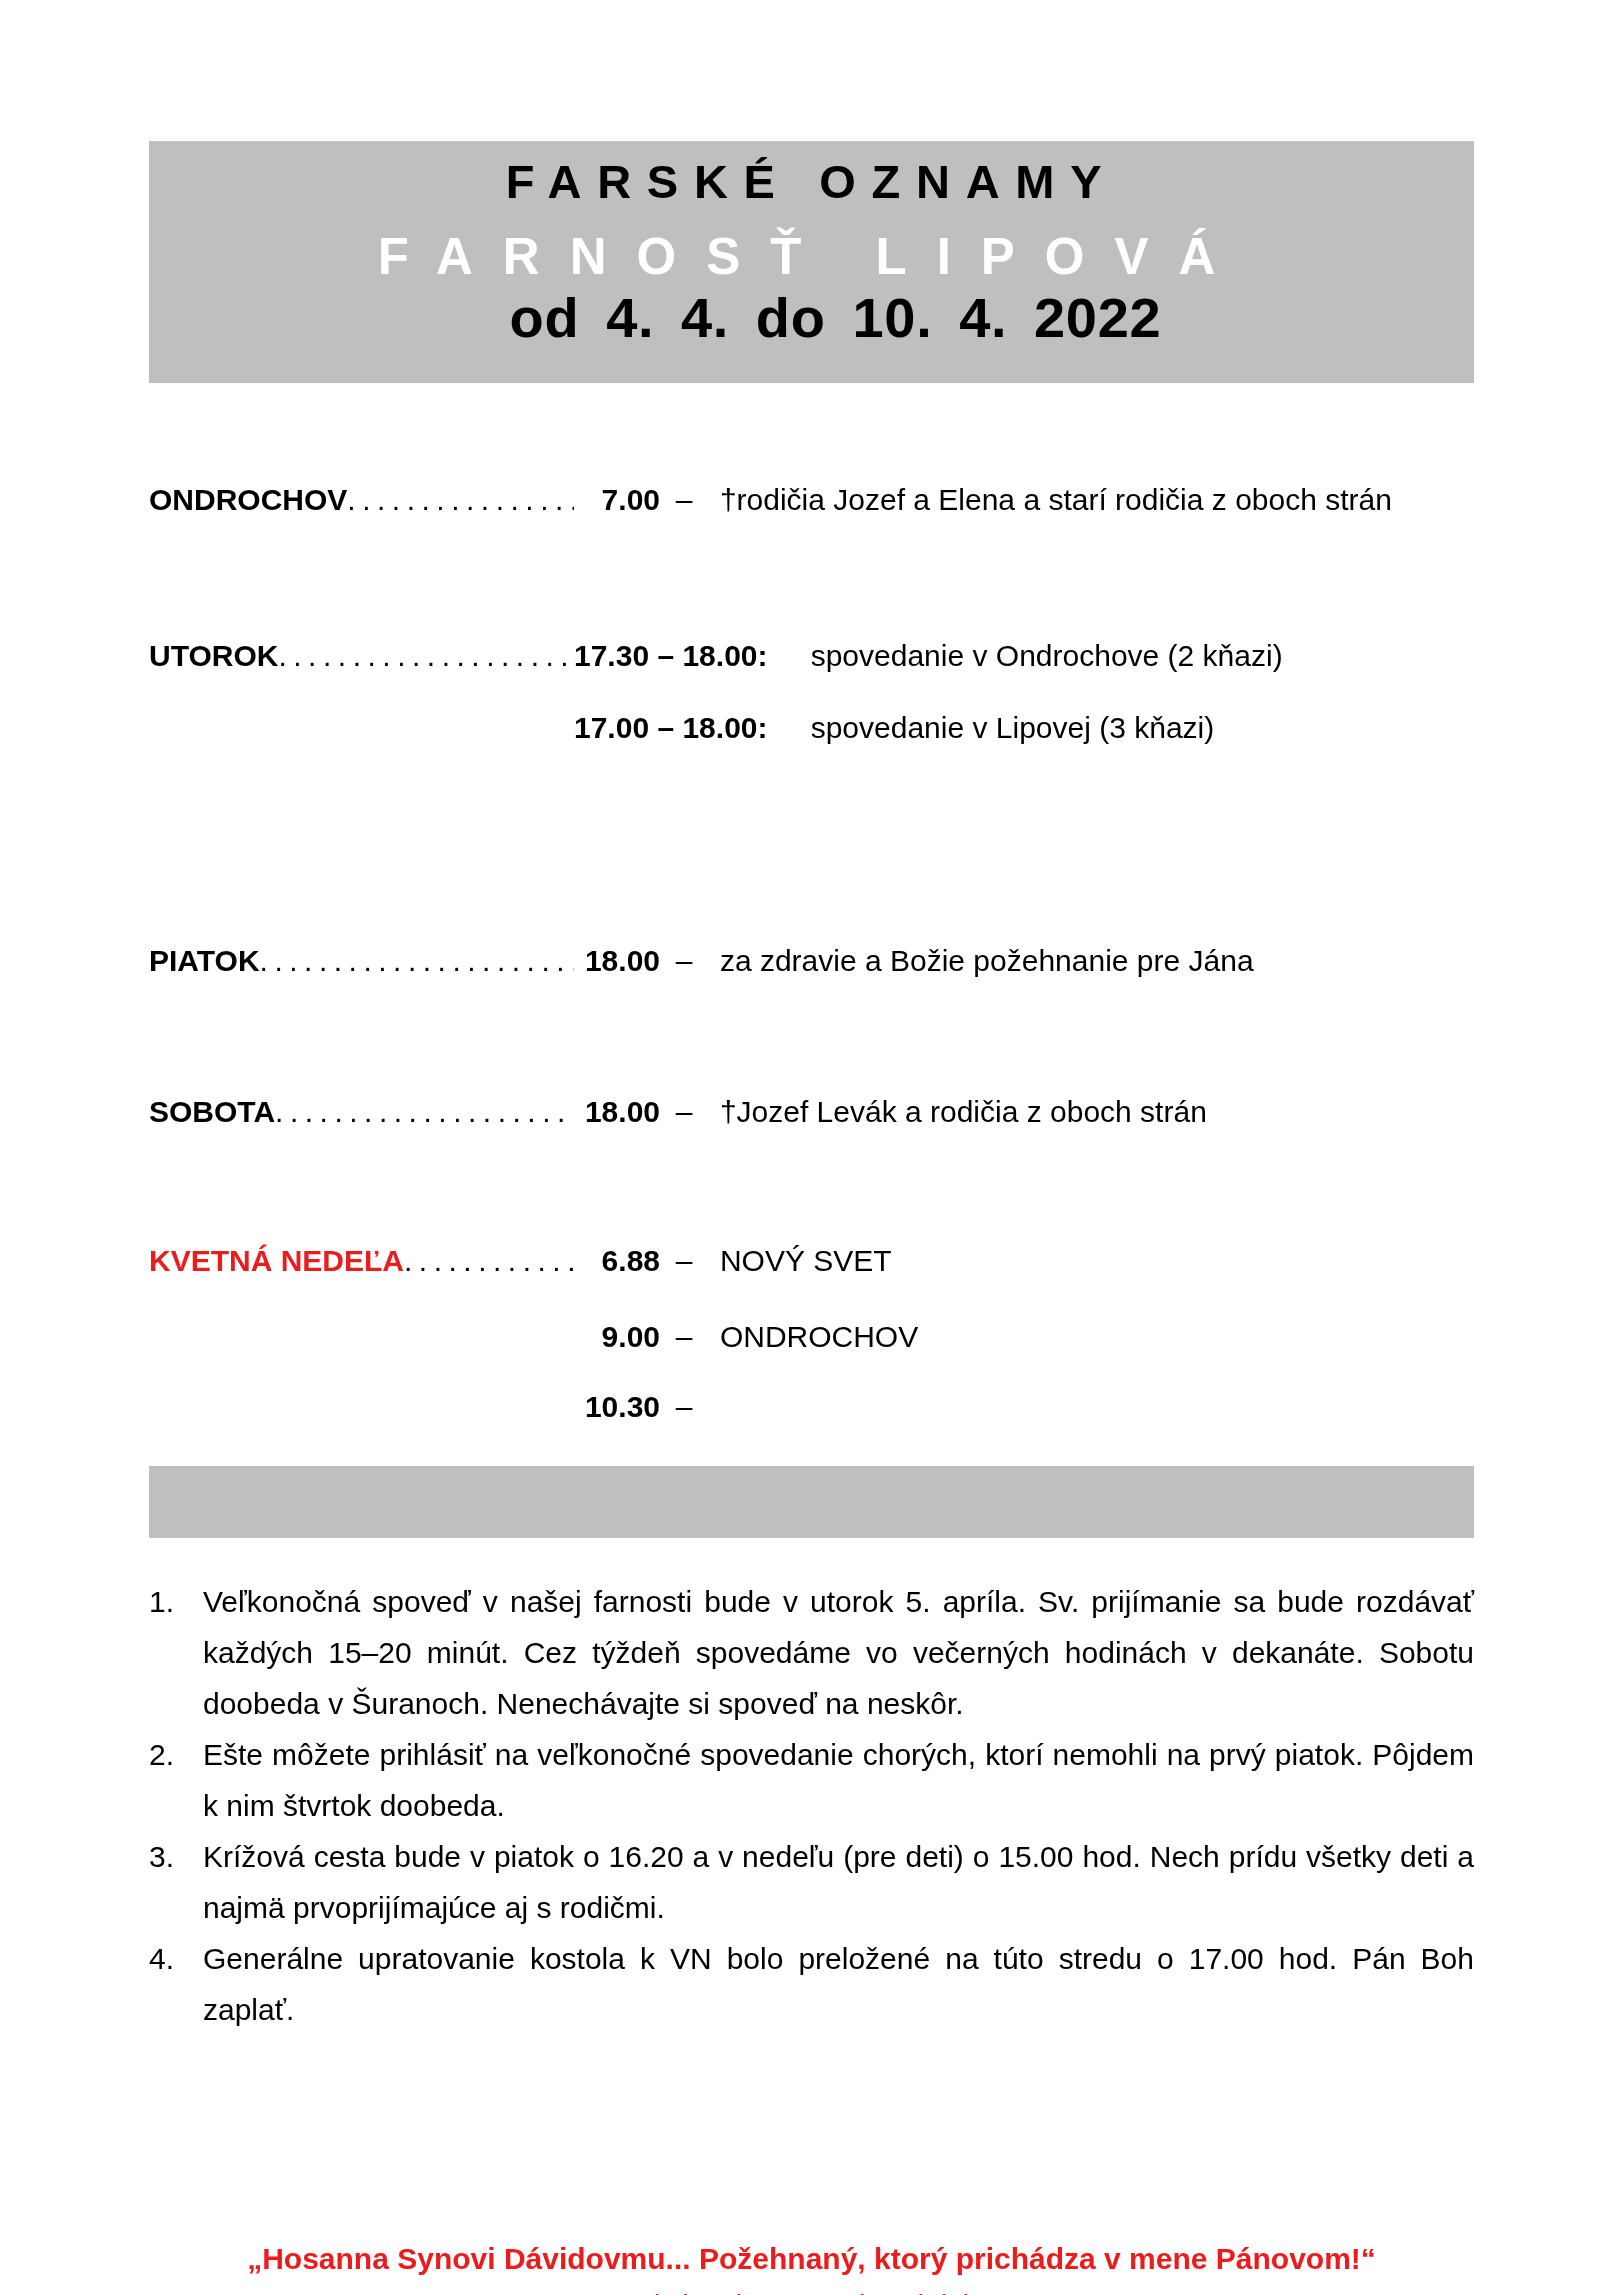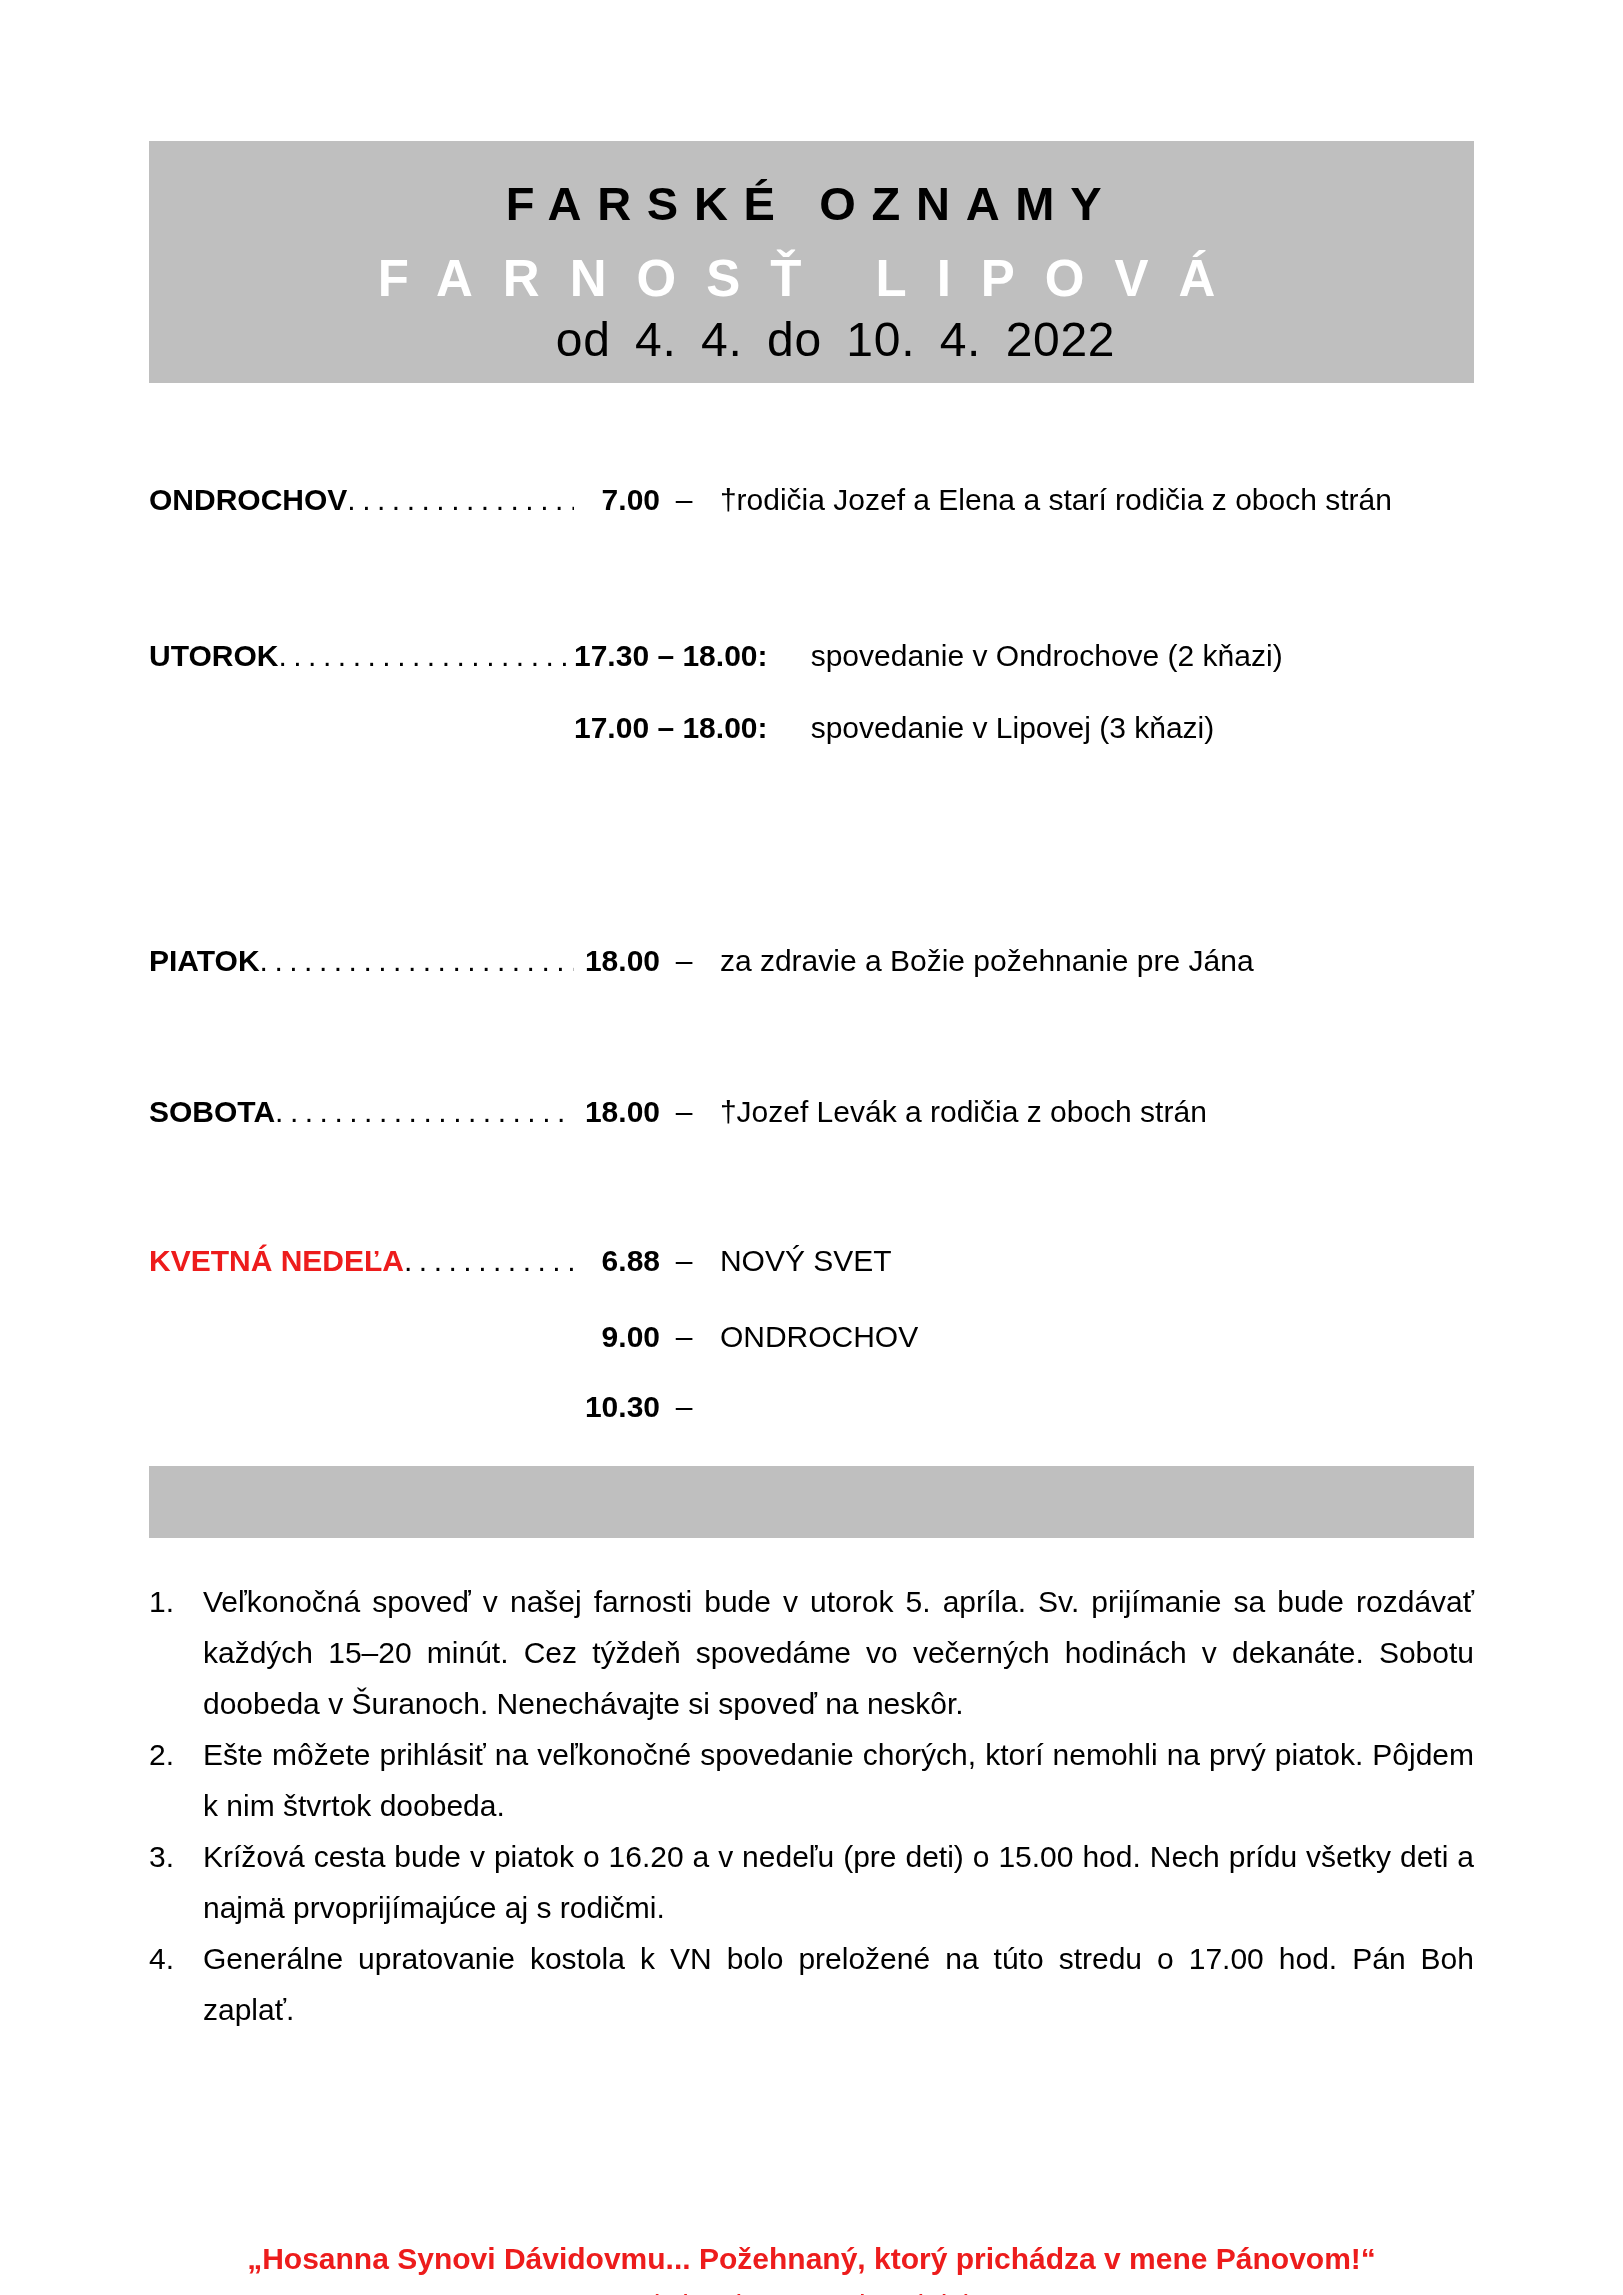--- a/index.html
+++ b/index.html
@@ -22,41 +22,41 @@
     width: 1325px;
   }
 
   
   .header-banner {
     margin-top: 141px;
     height: 242px;
     background: var(--header-bg, #bfbfbf);
     text-align: center;
     box-sizing: border-box;
-    padding-top: 35px;
+    padding-top: 13px;
   }
   .header-title {
     font-size: 47px;
     font-weight: 700;
     letter-spacing: 15.7px;
     line-height: 55px;
     white-space: nowrap;
   }
   .header-subtitle {
     font-size: 51px;
     font-weight: 700;
     color: var(--subtitle-white, #ffffff);
     letter-spacing: 30px;
     line-height: 60px;
     margin-top: 18.3px;
     white-space: nowrap;
   }
   .header-daterange {
-    font-size: 48px;
-    font-weight: 400;
+    font-size: 56px;
+    font-weight: 700;
     word-spacing: 10.5px;
     letter-spacing: 0.7px;
     line-height: 47px;
     margin-top: 6.5px;
     white-space: nowrap;
     margin-left: 48px;
   }
 
   
   .row {

